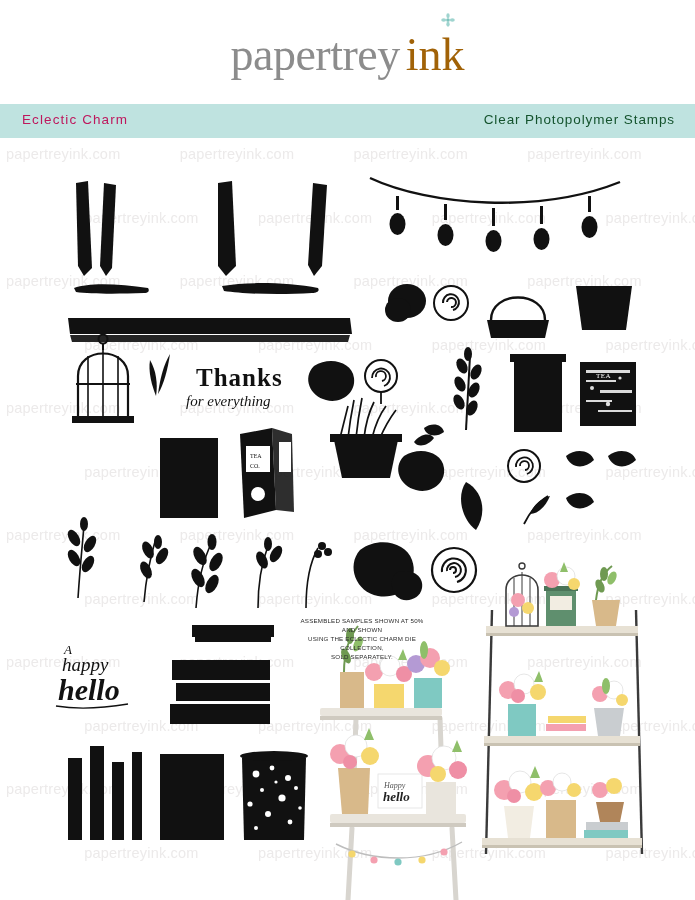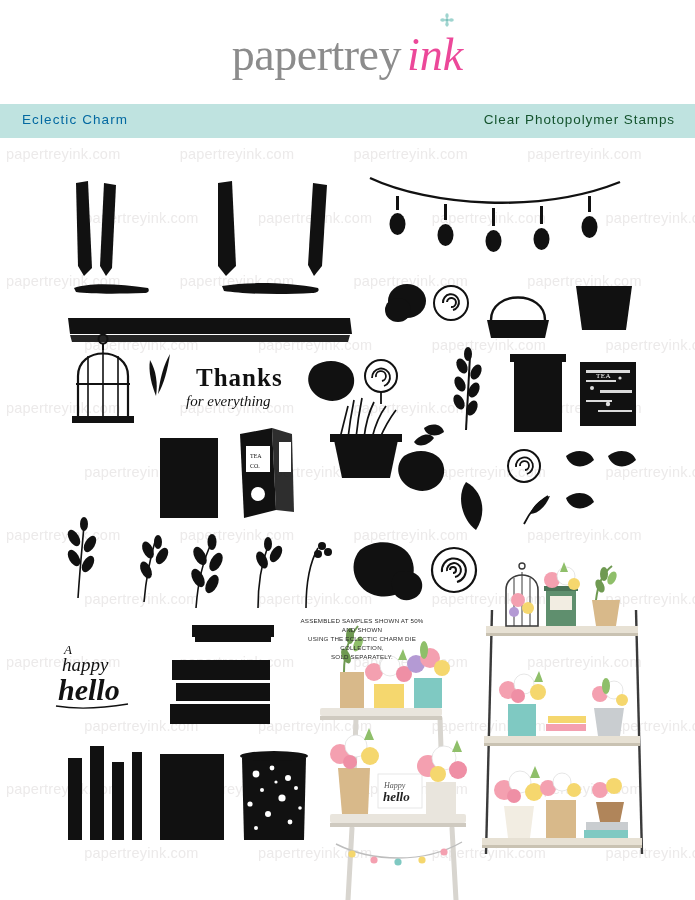--- a/index.html
+++ b/index.html
@@ -34,23 +34,22 @@
     font-family: "Liberation Serif", serif;
     font-size: 46px;
     color: #8c8c8c;
     letter-spacing: -0.5px;
     display: inline-block;
     vertical-align: middle;
     font-weight: normal;
   }
   .logo-ink {
     font-family: "Liberation Serif", serif;
-    font-style: italic;
     font-size: 46px;
-    color: #ec4899;
+    color: #a16207;
     display: inline-block;
     vertical-align: middle;
     margin-left: 6px;
     position: relative;
   }
   .logo-flower {
     position: absolute;
     top: -16px;
     right: 8px;
     width: 16px;
@@ -65,21 +64,21 @@
     width: 695px;
     height: 34px;
     background: #bfe3e0;
   }
   .bar-left {
     position: absolute;
     left: 22px;
     top: 8px;
     font-size: 13.5px;
     letter-spacing: 1.1px;
-    color: #0369a1;
+    color: #be185d;
     font-family: "Liberation Sans", sans-serif;
   }
   .bar-right {
     position: absolute;
     right: 20px;
     top: 8px;
     font-size: 13.5px;
     letter-spacing: 0.9px;
     color: #14532d;
     font-family: "Liberation Sans", sans-serif;

